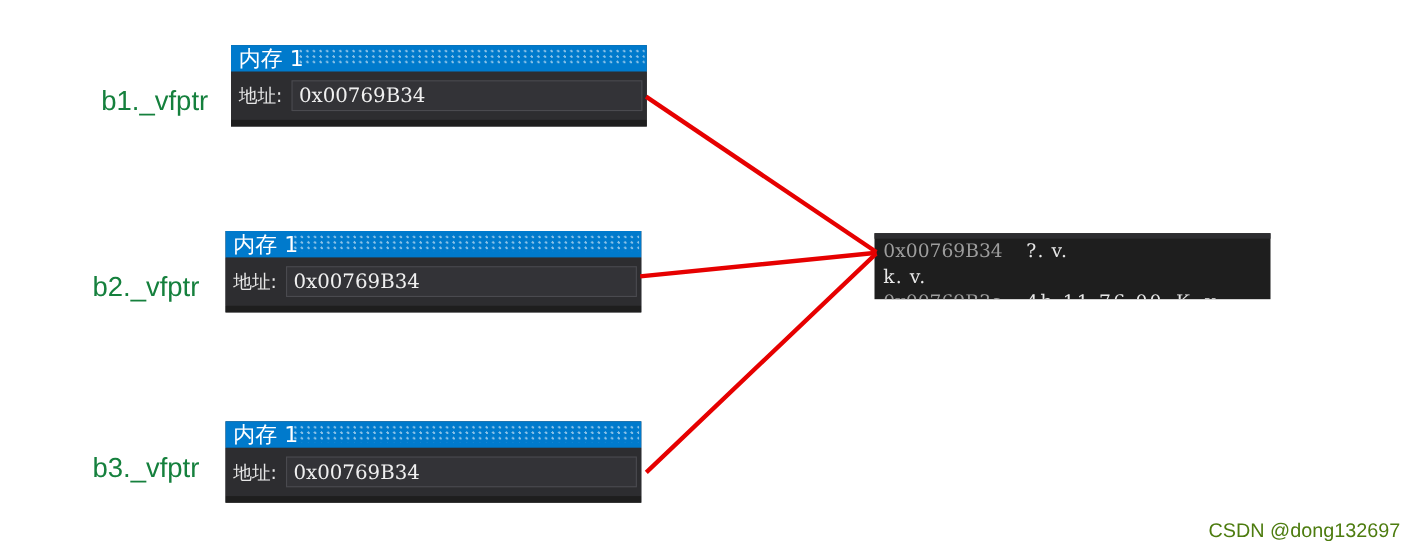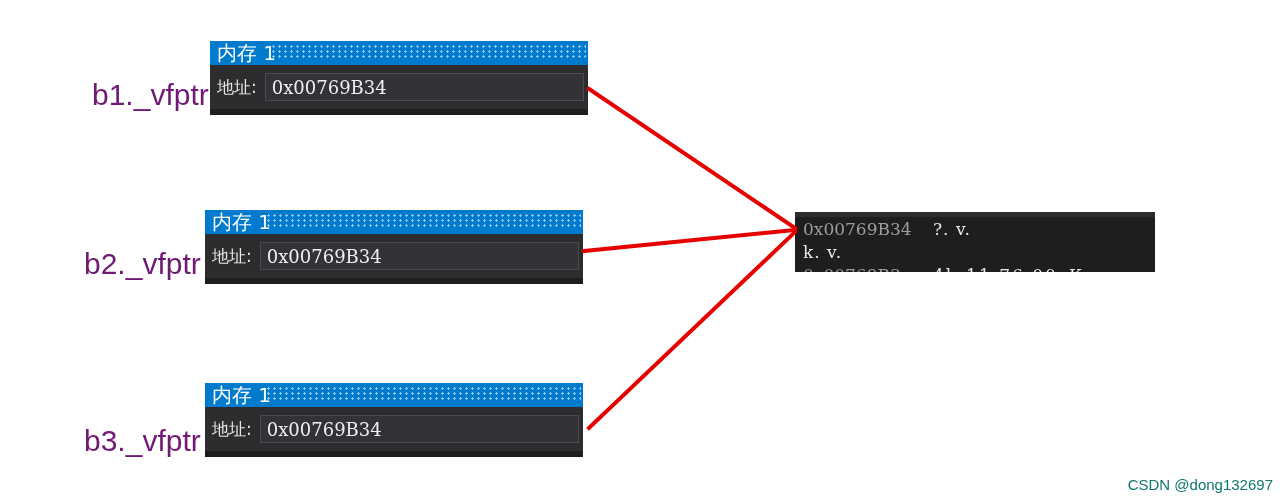--- a/index.html
+++ b/index.html
@@ -12,22 +12,22 @@
     height: 503px;
     position: relative;
     overflow: hidden;
     font-family: "Liberation Sans", sans-serif;
   }
 
   
   .ptr-label {
     position: absolute;
     font-family: "Liberation Sans", sans-serif;
-    font-size: 30px;
-    color: #701a75;
+    font-size: 25px;
+    color: #15803d;
     white-space: nowrap;
     text-align: left;
     letter-spacing: 0px;
   }
 
   
   .mem-window {
     position: absolute;
     width: 378px;
     background: #2d2d30;
@@ -143,36 +143,36 @@
     width: 1287px;
     height: 503px;
     pointer-events: none;
   }
 
   
   .watermark {
     position: absolute;
     right: 14px;
     bottom: 10px;
-    color: #0f766e;
-    font-size: 15px;
+    color: #4d7c0f;
+    font-size: 18px;
     font-family: "Liberation Sans", sans-serif;
     white-space: nowrap;
   }
 </style>
 </head>
 <body>
 
 <div class="ptr-label" style="left:92px; top:78px;">
   <span>b1._vfptr</span>
 </div>
 <div class="ptr-label" style="left:84px; top:247px;">
   <span>b2._vfptr</span>
 </div>
-<div class="ptr-label" style="left:84px; top:424px;">
+<div class="ptr-label" style="left:84px; top:412px;">
   <span>b3._vfptr</span>
 </div>
 
 <div class="mem-window" style="left:210px; top:41px;">
   <div class="mem-titlebar">
     <span class="mem-title-text">内存 1</span>
     <span class="mem-grip"></span>
   </div>
   <div class="mem-body">
     <span class="mem-addr-label">地址:</span>

